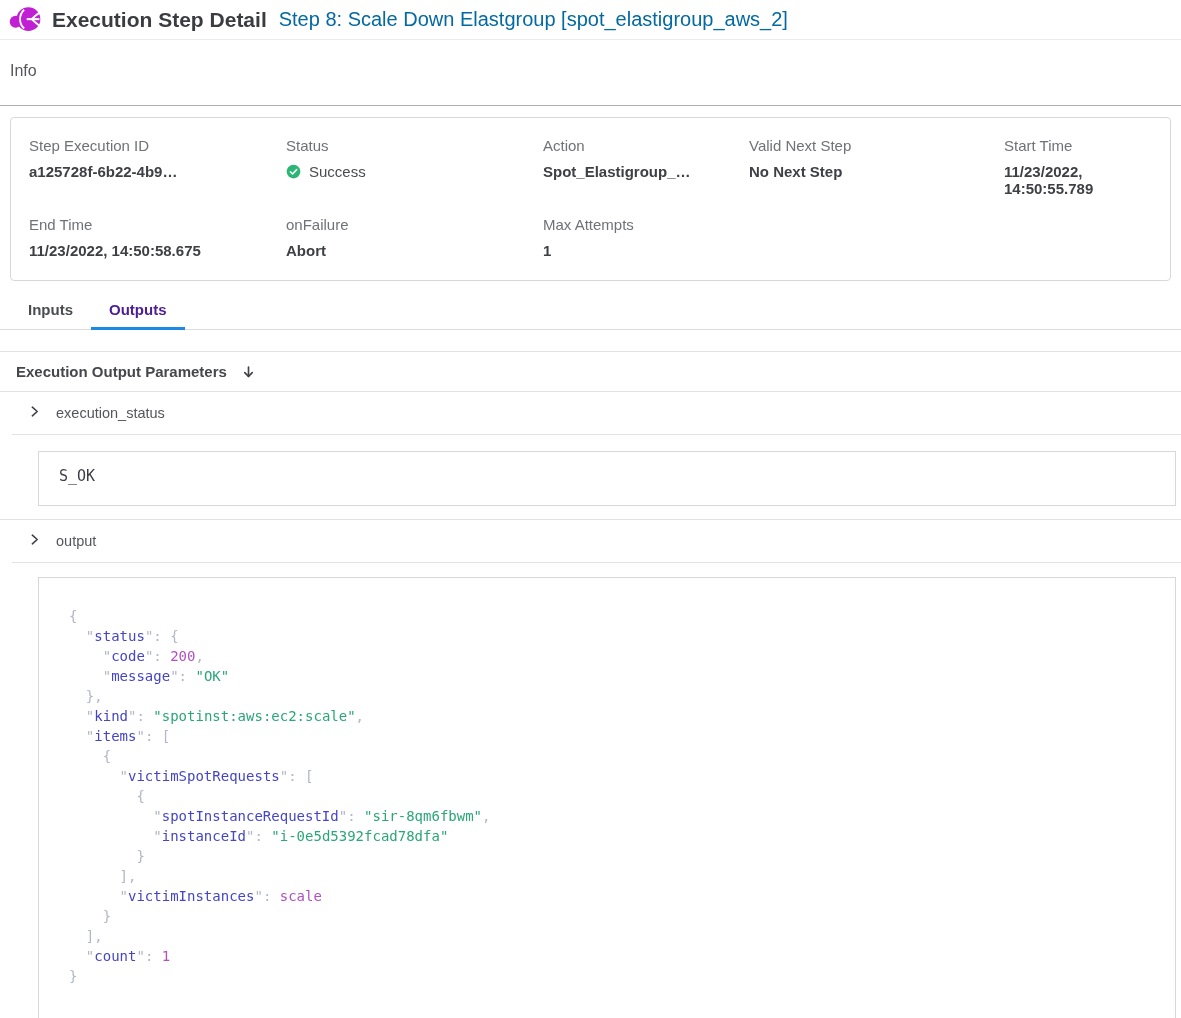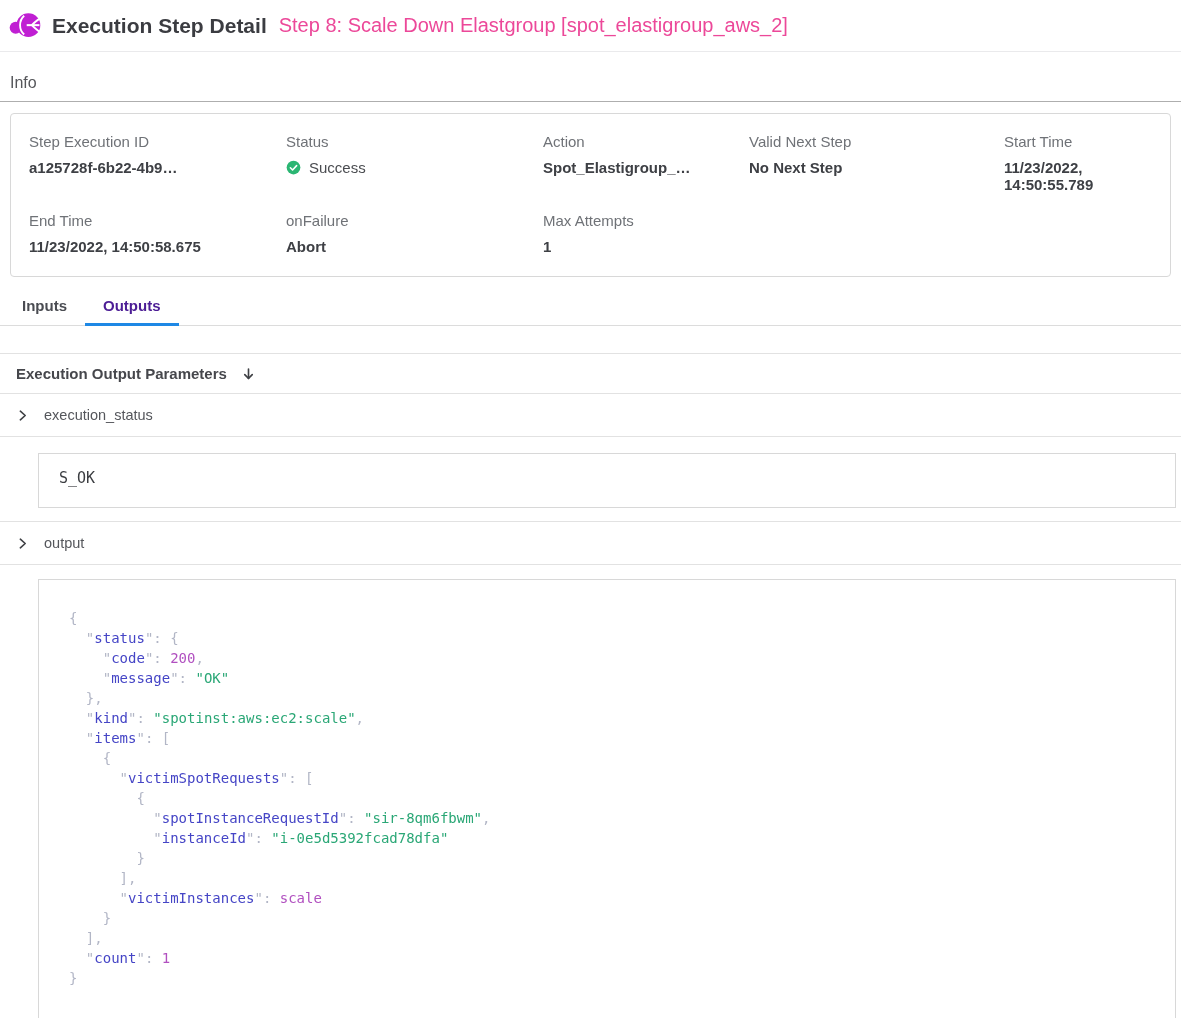--- a/index.html
+++ b/index.html
@@ -4,58 +4,58 @@
 <style>
   * { box-sizing: border-box; }
   html,body { margin:0; padding:0; background:#fff; }
   body {
     width:1181px; height:1018px; overflow:hidden;
     font-family:"Liberation Sans", sans-serif;
     color:#3e4045;
   }
 
   
-  .header { height:52px; display:flex; align-items:center; padding-left:8px;
+  .header { height:40px; display:flex; align-items:center; padding-left:8px;
             border-bottom:1px solid #eaeaec; }
   .logo { display:flex; align-items:center; margin-right:10px; }
   .title { font-size:21px; font-weight:700; color:#3b3c41; margin-right:12px; white-space:nowrap; }
-  .subtitle { font-size:20px; font-weight:400; color:#ec4899; white-space:nowrap; }
+  .subtitle { font-size:20px; font-weight:400; color:#0369a1; white-space:nowrap; }
 
   
-  .info-title { margin:22px 0 9px 10px; font-size:16px; color:#55565a; }
+  .info-title { margin:22px 0 25px 10px; font-size:16px; color:#55565a; }
   .hr-strong { height:1px; background:#aeaeae; width:100%; }
   .hr-light  { height:1px; background:#e2e2e2; width:100%; }
 
   
   .card { margin:11px 10px 0 10px; border:1px solid #d8d8d8; border-radius:4px;
           padding:19px 0 21px 18px; }
   .card-grid { display:grid; grid-template-columns:257px 257px 206px 255px 1fr; row-gap:19px; }
   .f-label { font-size:15px; color:#6f7277; margin-bottom:9px; }
   .f-value { font-size:15px; font-weight:600; color:#3e4045; }
   .f-value.link { color:#1f78c8; cursor:pointer; }
   .f-value.status { display:flex; align-items:center; font-weight:400; color:#4a4c50; }
   .f-value.status svg { margin-right:8px; }
 
   
-  .tabs { display:flex; padding-left:4px; margin-top:10px; border-bottom:1px solid #dcdcdc; }
+  .tabs { display:flex; padding-left:10px; margin-top:10px; border-bottom:1px solid #dcdcdc; }
   .tab { position:relative; padding:10px 18px 11px; font-size:15px; font-weight:600;
          color:#4a4c52; cursor:pointer; }
   .tab.active { color:#4c1d95; }
   .tab.active::after { content:""; position:absolute; left:0; right:0; bottom:-1px;
          height:3px; background:#1e88e5; }
 
   
-  .params-bar { margin-top:27px; border-top:1px solid #e2e2e2; border-bottom:1px solid #e2e2e2;
+  .params-bar { margin-top:21px; border-top:1px solid #e2e2e2; border-bottom:1px solid #e2e2e2;
          padding:11px 0 11px 16px; display:flex; align-items:center;
          font-size:15px; font-weight:700; color:#46474c; }
   .params-bar svg { margin-left:14px; }
 
   
-  .param-row { display:flex; align-items:center; padding:13px 0 13px 16px;
-         border-bottom:1px solid #e2e2e2; font-size:14.5px; color:#54565b; cursor:pointer; }
+  .param-row { display:flex; align-items:flex-start; padding:13px 0 13px 16px;
+         border-bottom:1px solid #e2e2e2; font-size:14.5px; color:#54565b; cursor:pointer;margin-left:12px; }
   .param-row svg { margin-right:15px; flex:0 0 auto; }
 
   
   .value-box { margin:16px 5px 0 38px; border:1px solid #d8d8d8;
          padding:15px 20px 20px; font-family:"DejaVu Sans Mono", monospace;
          font-size:15px; color:#3c3e42; }
   .after-box-hr { margin-top:13px; }
 
   
   .code-box { margin:14px 5px 0 38px; border:1px solid #d8d8d8;

